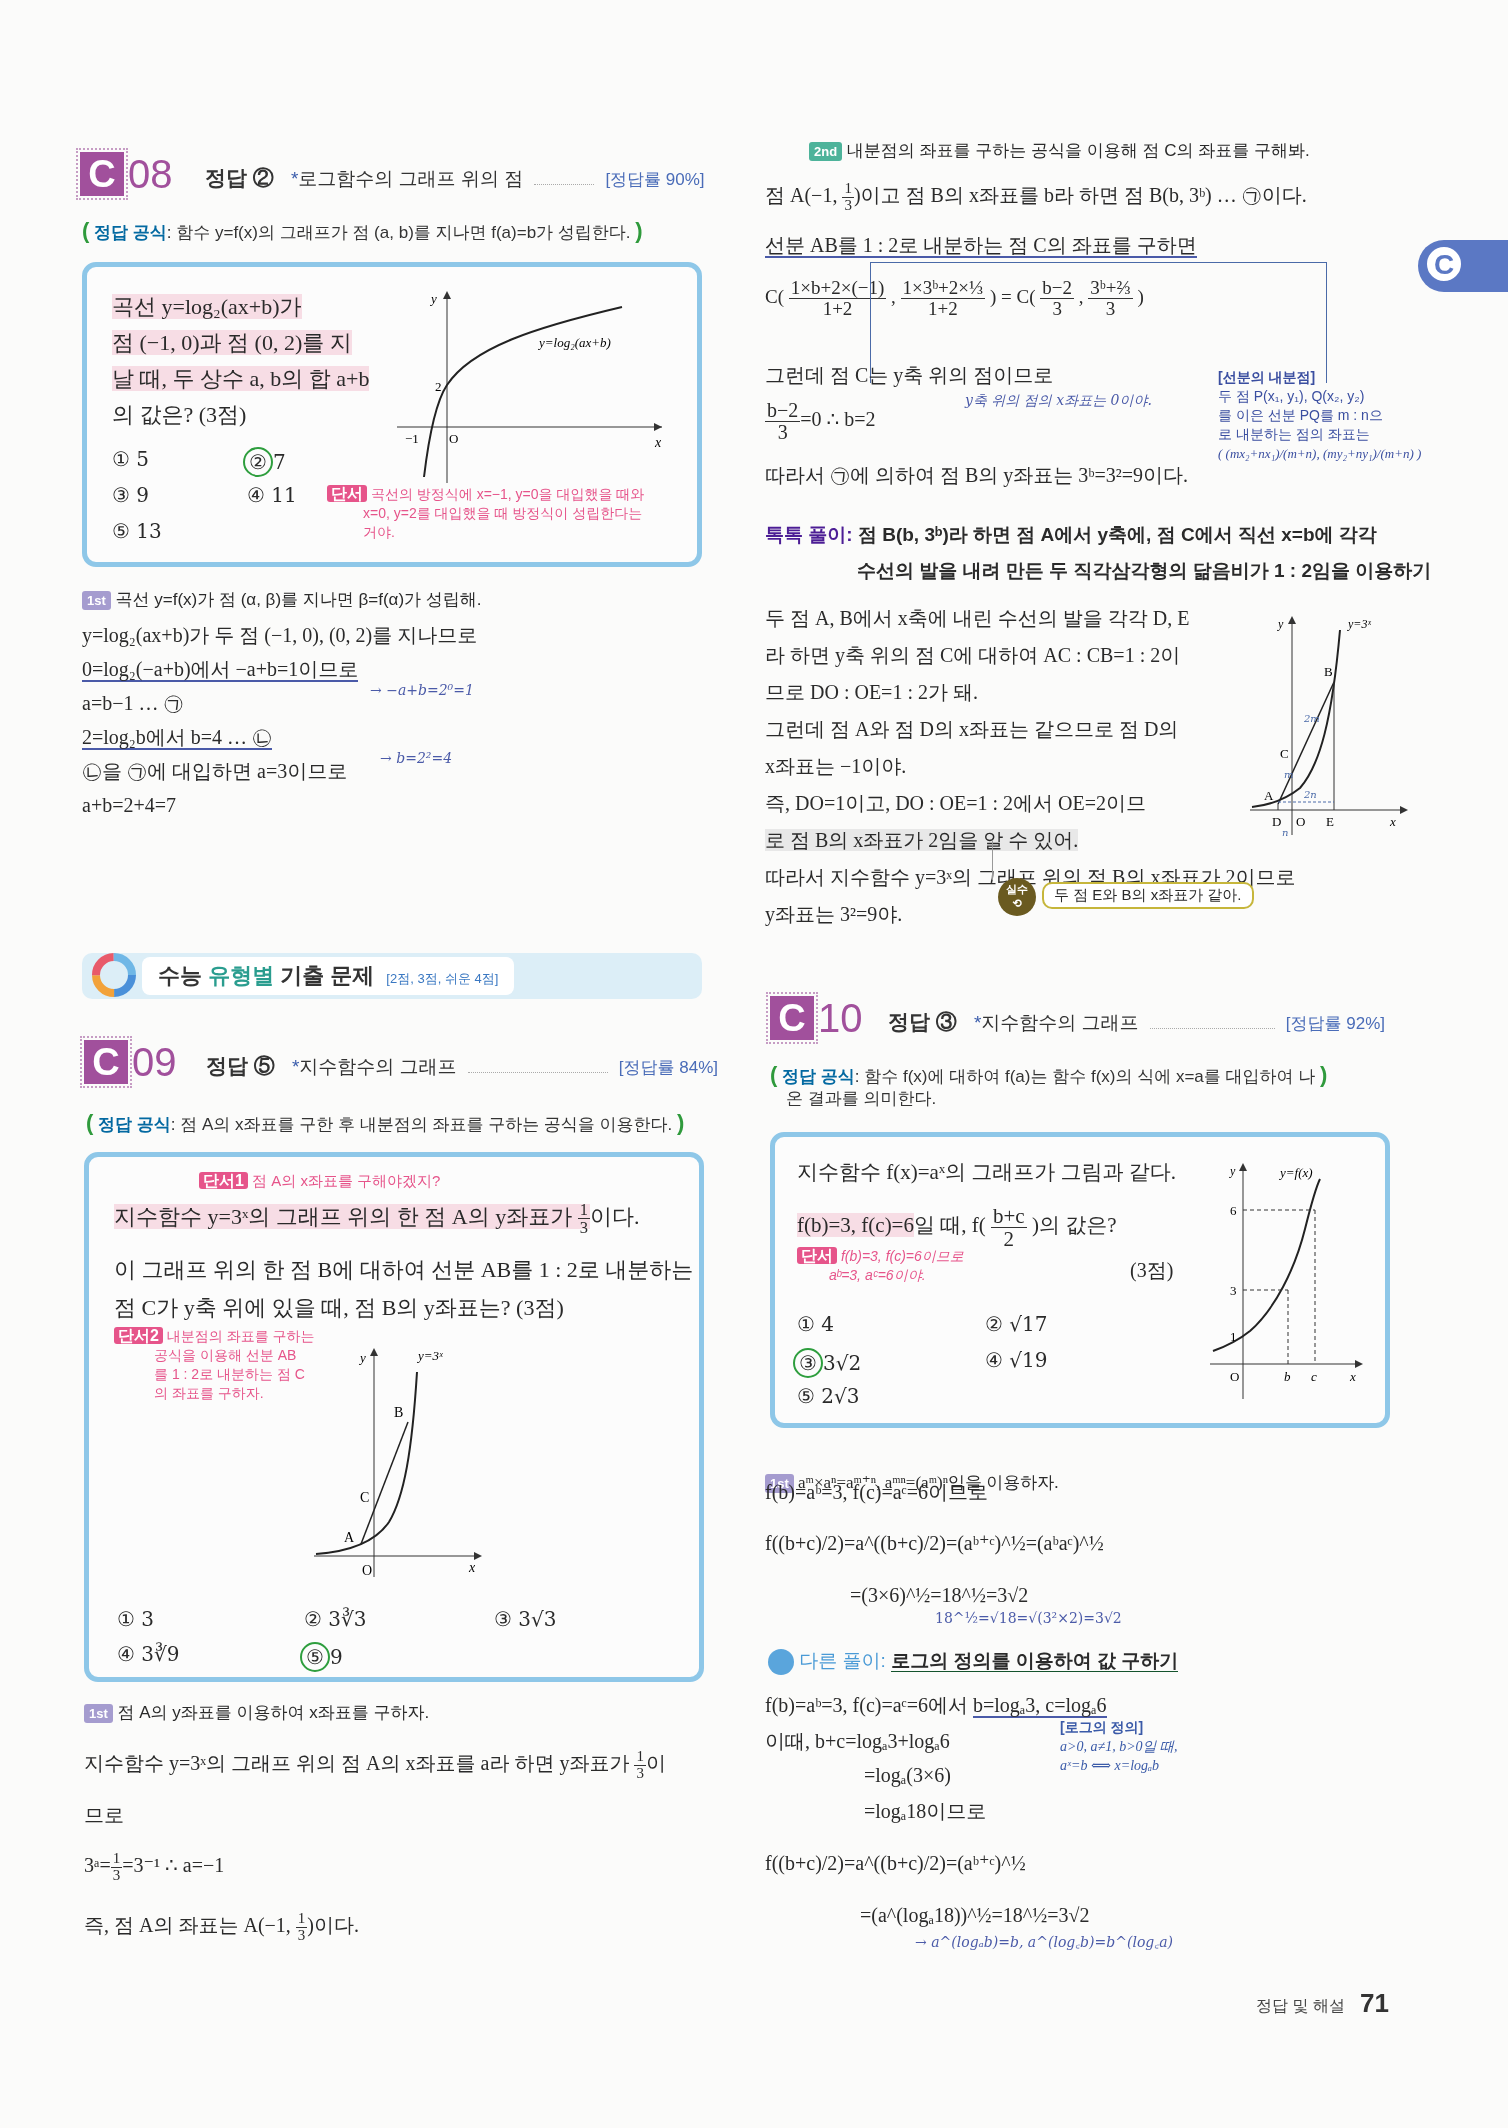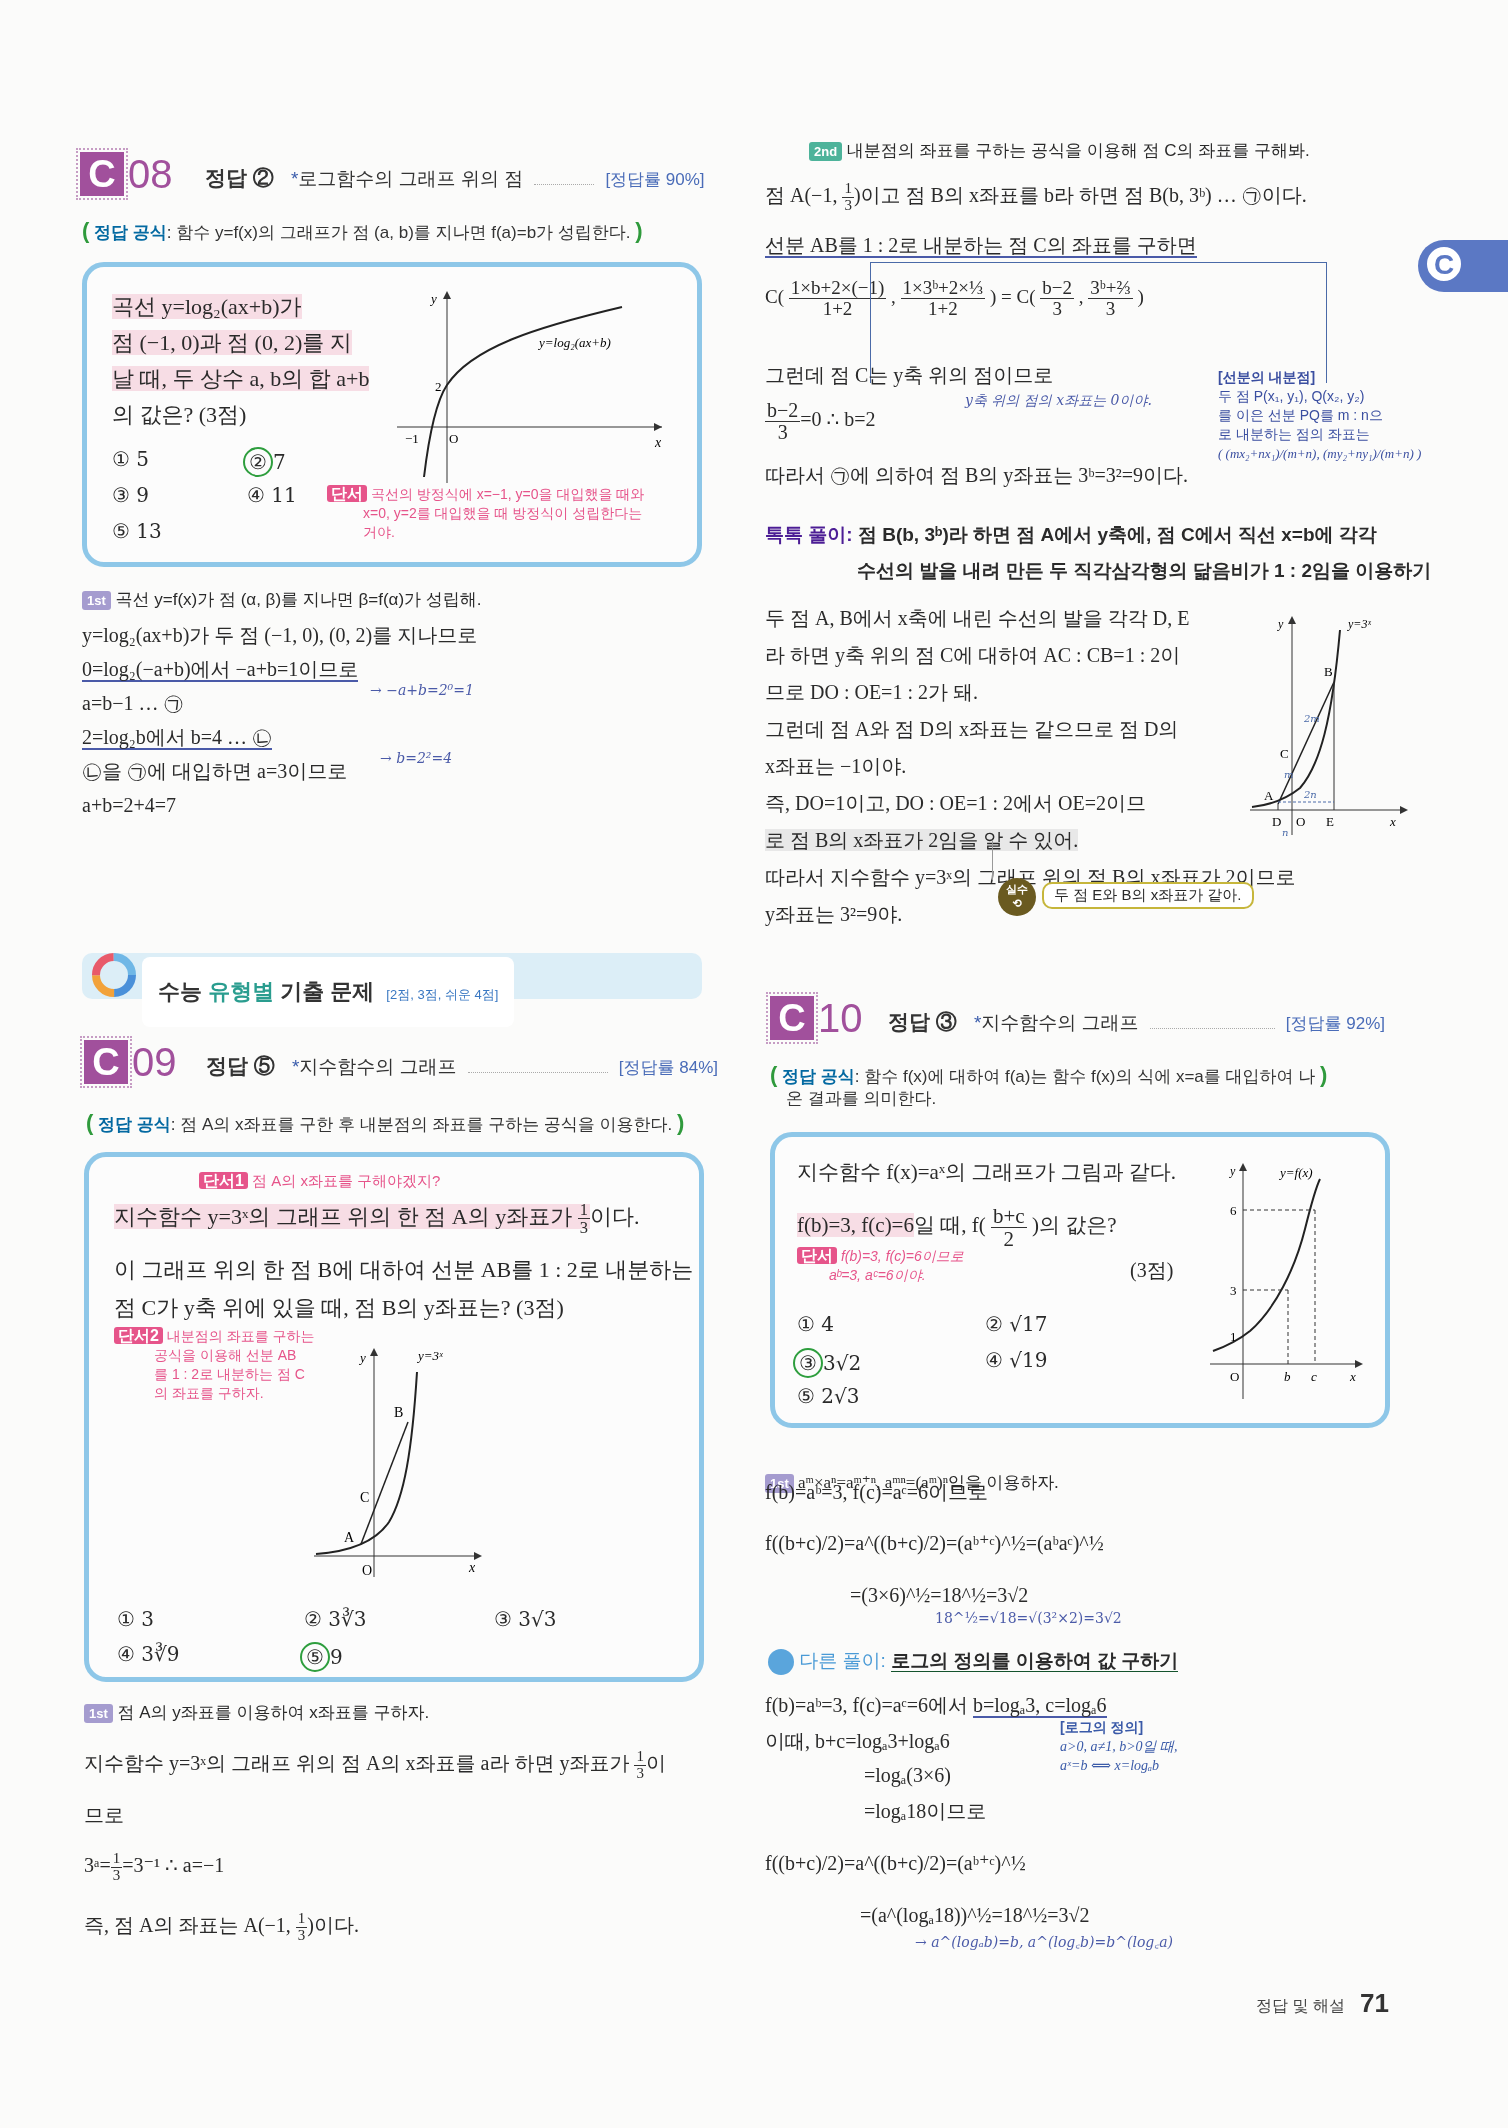--- a/index.html
+++ b/index.html
@@ -17,42 +17,42 @@
           text-align:center;outline:2px dotted #c69cc4;outline-offset:2px;}
   .pnum{font-family:"Liberation Sans",sans-serif;font-size:40px;color:#a1509c;vertical-align:top;line-height:44px;margin-left:4px;}
   .ans{font-family:"Liberation Sans",sans-serif;font-weight:bold;font-size:21px;color:#333;}
   .topic{font-family:"Liberation Sans",sans-serif;font-size:19px;color:#333;}
   .topic .star{color:#3a5cab;}
   .rate{font-family:"Liberation Sans",sans-serif;font-size:17px;color:#4a6cb8;}
   .dots{border-bottom:1px dotted #aaa;display:inline-block;}
   .formula{font-family:"Liberation Sans",sans-serif;font-size:17px;white-space:nowrap;color:#333;}
   .formula .lab{color:#0369a1;font-weight:bold;}
   .formula .br{color:#2f9a3c;font-weight:bold;font-size:22px;}
-  .qbox{border:5px solid #8ec7e8;border-radius:22px;background:#fcfcfc;box-sizing:border-box;}
+  .qbox{border:5px solid #8ec7e8;border-radius:14px;background:#fcfcfc;box-sizing:border-box;}
   .hl{background:#f7dde5;}
   .pink{color:#e6548a;font-family:"Liberation Sans",sans-serif;}
   .hintbadge{display:inline-block;background:#e6548a;color:#fff;font-size:16px;font-weight:bold;
              padding:0 4px;border-radius:3px;font-family:"Liberation Sans",sans-serif;line-height:17px;}
   .stepbadge{display:inline-block;background:#a59ccf;color:#fff;font-size:13px;font-weight:bold;
              padding:0 5px;border-radius:3px;font-family:"Liberation Sans",sans-serif;line-height:19px;}
   .stepbadge.green{background:#4db39a;}
   .blue-note{color:#4a5aa8;font-size:14px;white-space:nowrap;}
   .ul{border-bottom:2px solid #4a5aa8;}
   .choice{font-size:20px;white-space:nowrap;}
   .correct{display:inline-block;border:2px solid #2e9e3e;border-radius:50%;width:26px;height:26px;line-height:26px;text-align:center;margin-left:-4px;}
   .frac{display:inline-block;vertical-align:middle;text-align:center;line-height:1.05;}
   .frac > span{display:block;}
   .frac .n{border-bottom:1px solid #333;padding:0 2px;}
   .frac.sm{font-size:0.75em;}
   .sidebar-c{position:absolute;left:1418px;top:240px;width:90px;height:52px;background:#5b78c4;border-radius:26px 0 0 26px;}
   .sidebar-c .ring{position:absolute;left:6px;top:4px;width:40px;height:40px;border-radius:50%;background:#fff;
                    border:3px solid #5b78c4;box-sizing:border-box;text-align:center;line-height:36px;
                    font-family:"Liberation Sans",sans-serif;font-weight:bold;font-size:28px;color:#5b78c4;}
   .banner{position:absolute;left:82px;top:953px;width:620px;height:46px;background:#dceef7;border-radius:10px;}
-  .banner .inner{position:absolute;left:60px;top:4px;height:38px;padding:16px 16px;background:#fff;border-radius:8px;
+  .banner .inner{position:absolute;left:60px;top:4px;height:38px;padding:0 16px;background:#fff;border-radius:8px;
                  font-family:"Liberation Sans",sans-serif;font-weight:bold;font-size:22px;line-height:38px;color:#333;white-space:nowrap;}
   .banner .green{color:#2a9d8f;}
   .banner .sub{font-size:13px;color:#3a78c2;font-weight:normal;margin-left:12px;}
   .tip-title{font-family:"Liberation Sans",sans-serif;font-weight:bold;font-size:19px;white-space:nowrap;}
   .tip-title .orange{color:#4c1d95;}
   .alt-title{font-family:"Liberation Sans",sans-serif;font-weight:bold;font-size:19px;white-space:nowrap;}
   .alt-title .blue{color:#4a9ad6;font-weight:normal;}
   .mistake-box{border:2px solid #c6b63b;border-radius:10px;padding:2px 10px;font-family:"Liberation Sans",sans-serif;font-size:15px;background:#fff;white-space:nowrap;}
   .mistake-badge{width:38px;height:38px;border-radius:50%;background:#6a5a20;color:#fff;font-family:"Liberation Sans",sans-serif;
                  font-size:11px;font-weight:bold;text-align:center;line-height:14px;padding-top:4px;box-sizing:border-box;}

